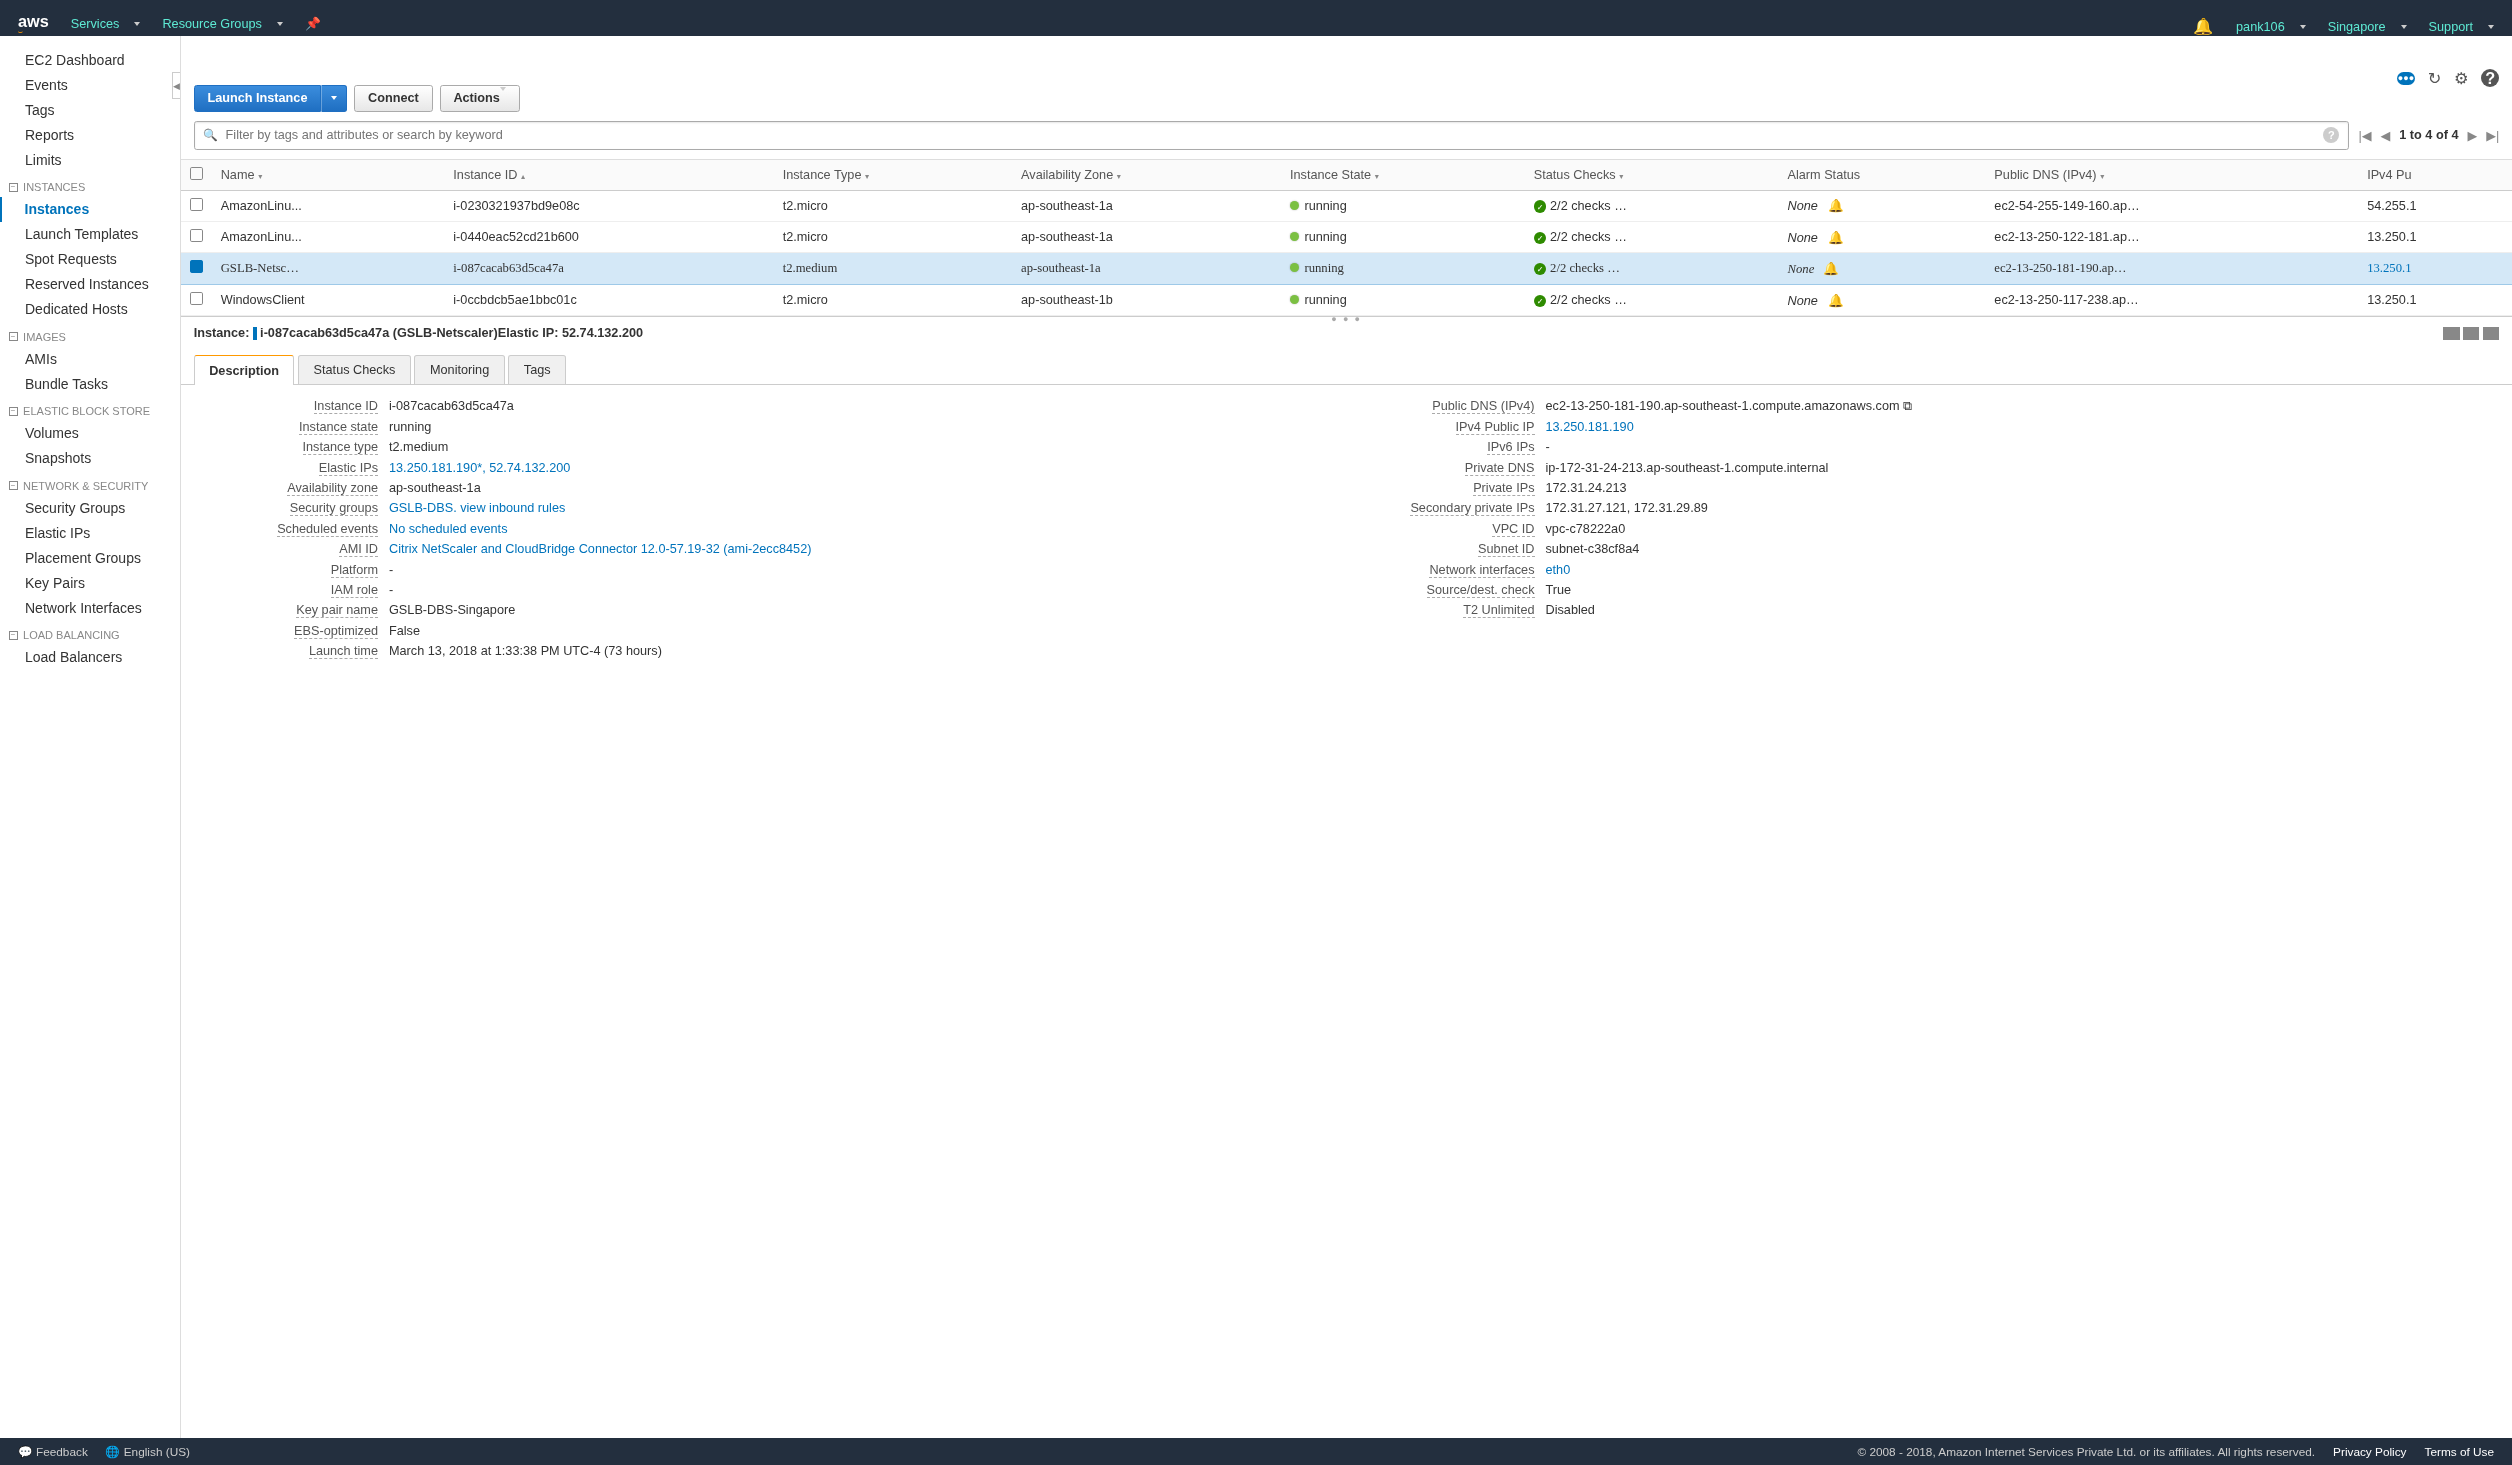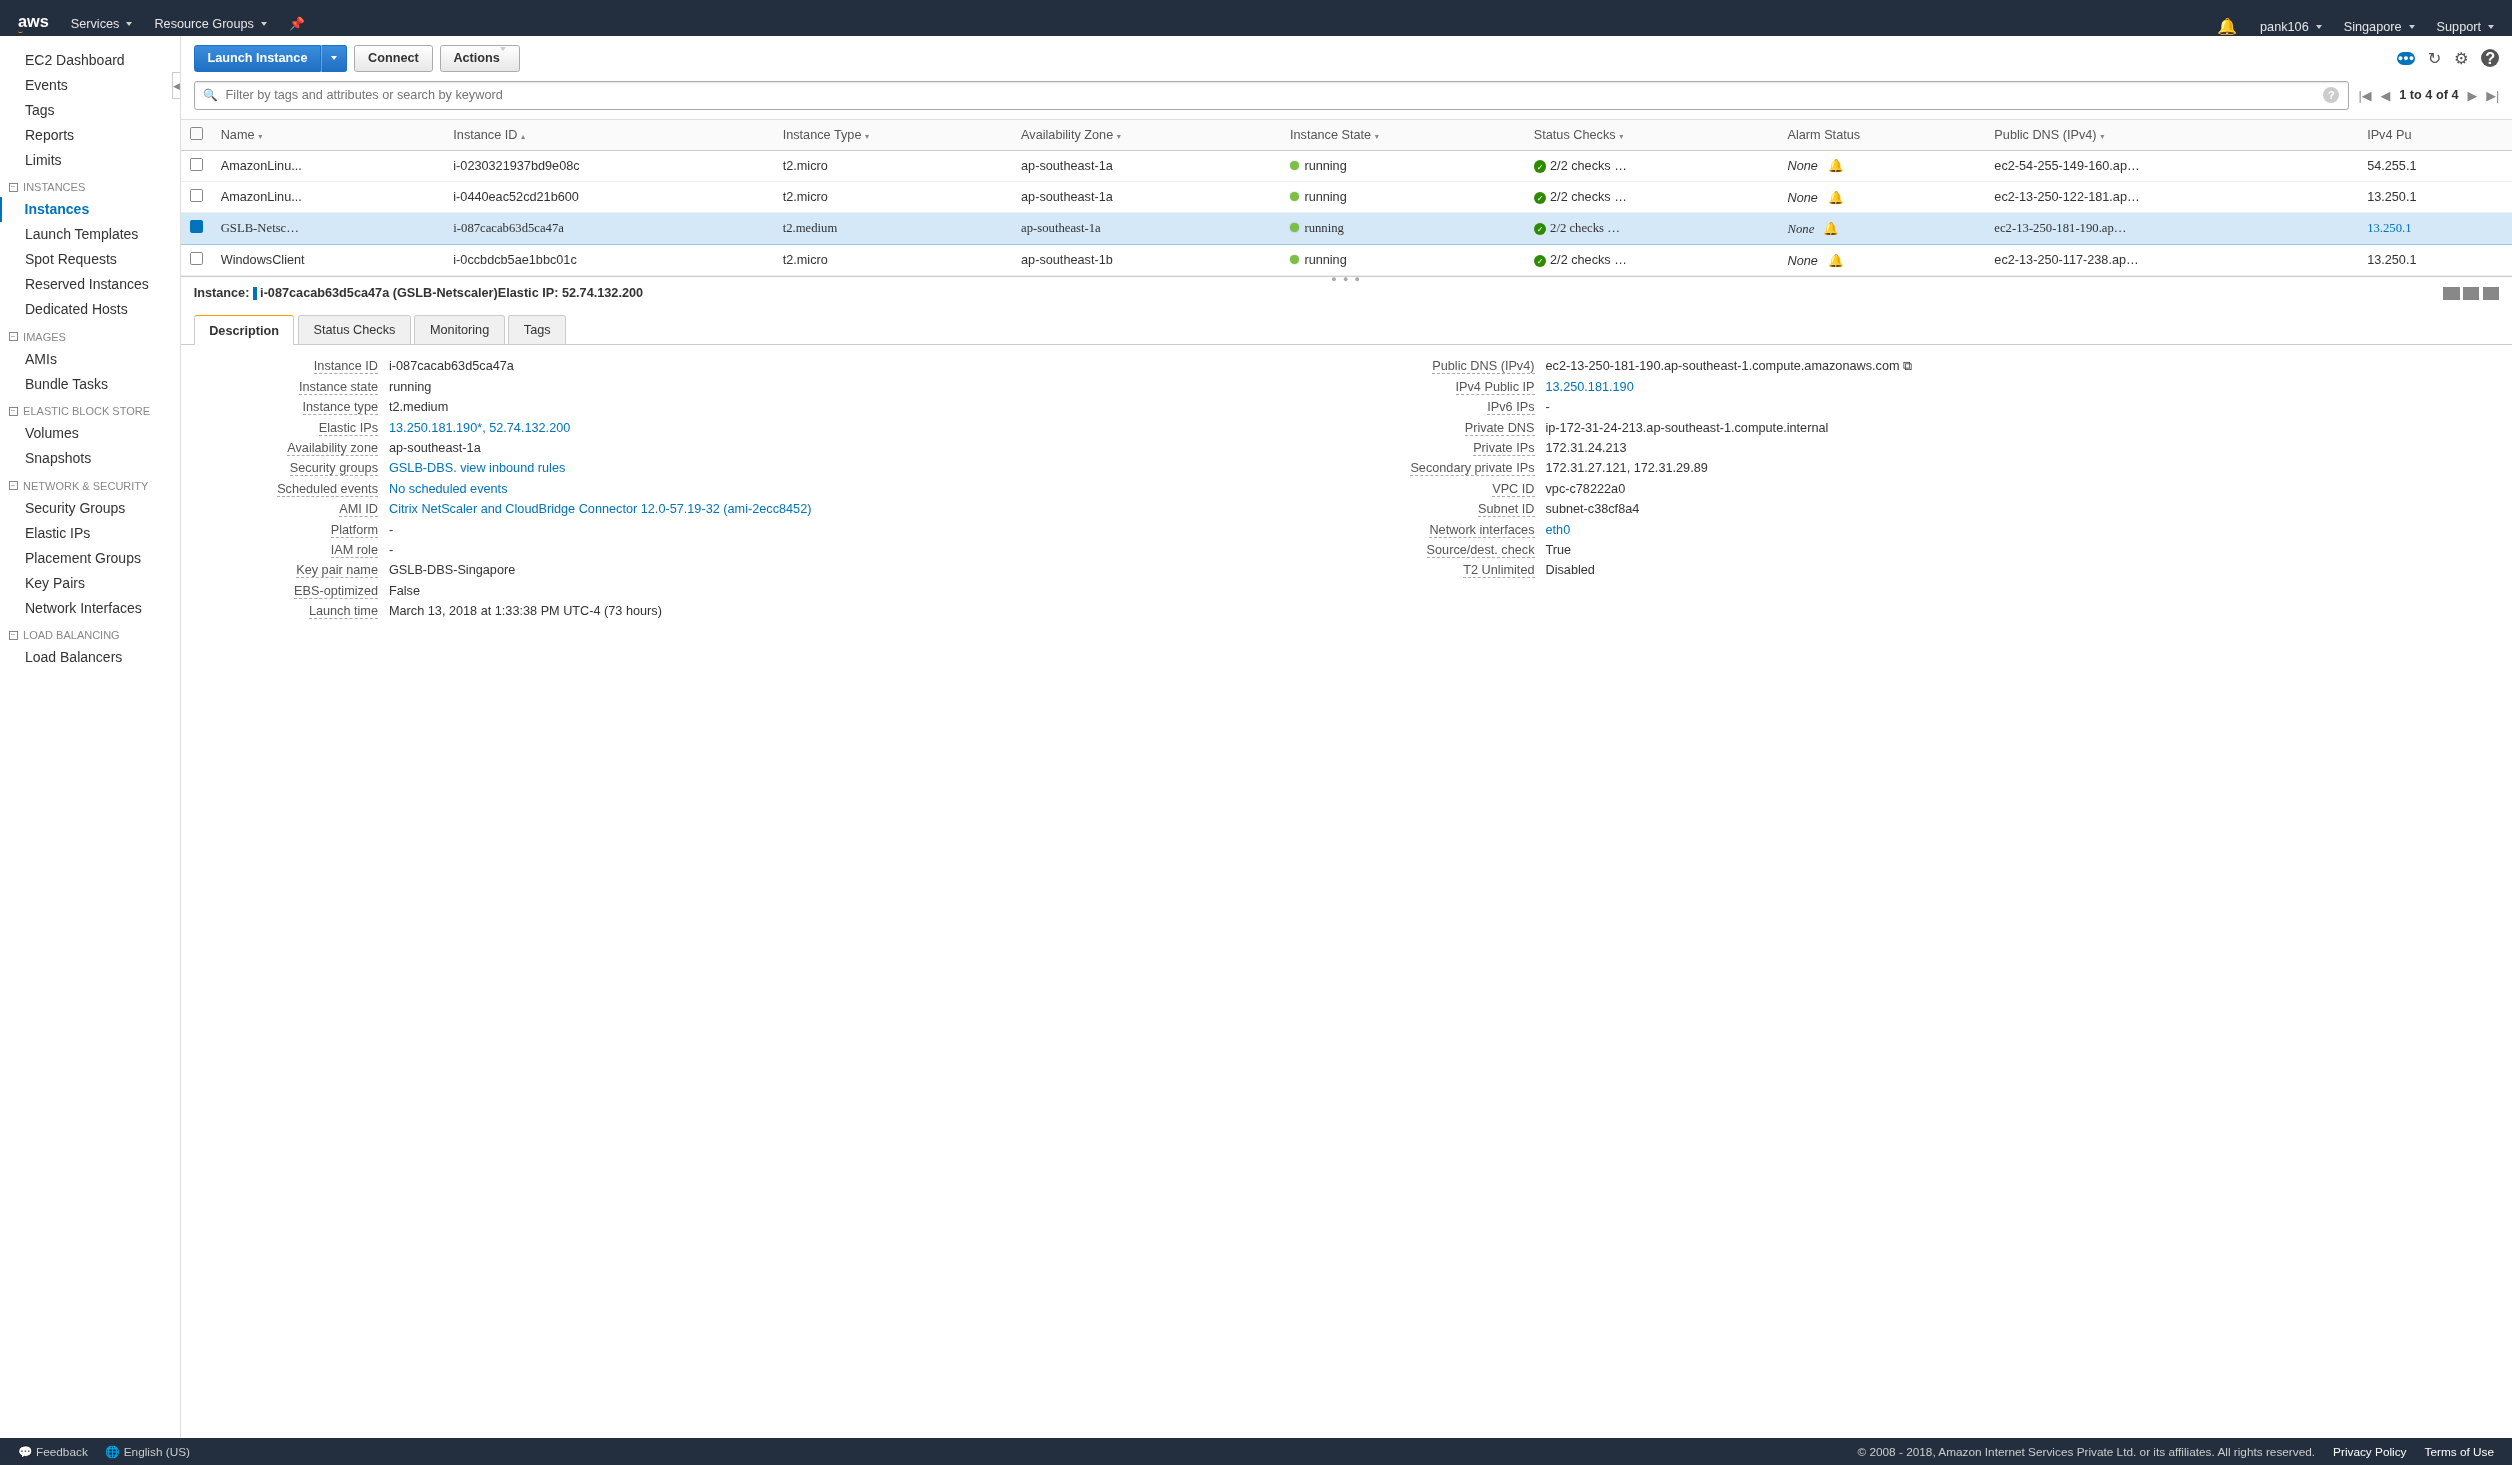--- a/index.html
+++ b/index.html
@@ -4,42 +4,42 @@
 <style>
 * { box-sizing: border-box; margin: 0; padding: 0; }
 body { font-family: "Helvetica Neue", Arial, sans-serif; font-size: 11.8px; color: #333; background: #fff; }
 
 
 .topnav { background: #232f3e; height: 36px; display: flex; align-items: flex-end; padding: 0 18px; color: #fff; justify-content: space-between; }
 .topnav-left { display: flex; align-items: center; gap: 22px; }
 .topnav-right { display: flex; align-items: center; gap: 22px; }
 .aws-logo { font-weight: bold; font-size: 16.3px; color: #fff; }
 .aws-logo .swoosh { color: #ff9900; display: block; font-size: 7.2px; margin-top: -3.6px; }
-.topnav-item { color: #e5e5e5; font-size: 12.7px; display: flex; align-items: center; gap: 7px; cursor: pointer; }
+.topnav-item { color: #5eead4; font-size: 12.7px; display: flex; align-items: center; gap: 15px; cursor: pointer; }
 .caret-down { width: 0; height: 0; border-left: 3.6px solid transparent; border-right: 3.6px solid transparent; border-top: 4.5px solid #ccc; }
 .pin-icon { font-size: 12.7px; }
 .bell-icon { font-size: 16.3px; }
 
 
 .main-wrap { display: flex; height: calc(100vh - 63px); }
 
 
 .sidebar { width: 181px; padding: 11px 0; border-right: 0.9px solid #ddd; position: relative; overflow-y: auto; }
 .sidebar-collapse { position: absolute; right: -0.9px; top: 36px; width: 9px; height: 27px; background: #fff; border: 0.9px solid #ccc; display: flex; align-items: center; justify-content: center; font-size: 9px; color: #888; cursor: pointer; }
 .side-item { padding: 4.5px 11px 4.5px 25px; font-size: 14px; color: #333; cursor: pointer; }
 .side-item.active { color: #0073bb; font-weight: bold; border-left: 2.7px solid #0073bb; padding-left: 22.6px; background: #fff; }
 .side-heading { padding: 9px 11px 3.6px 25px; font-size: 11px; color: #888; display: flex; align-items: center; gap: 5.4px; }
 .side-heading .box { width: 9px; height: 9px; border: 0.9px solid #888; display: inline-flex; align-items: center; justify-content: center; font-size: 8.1px; line-height: 1; margin-left: -16.3px; }
 
 
 .content { flex: 1; display: flex; flex-direction: column; overflow: hidden; }
 
 
 .toolbar { padding: 9px 12.7px; display: flex; align-items: center; justify-content: space-between; }
-.toolbar-left { display: flex; gap: 7.2px; }
+.toolbar-left { display: flex; gap: 7.2px; margin-top: 40px; }
 .btn { border: 0.9px solid #aaa; background: linear-gradient(#fff,#e7e7e7); padding: 5.4px 12.7px; border-radius: 2.7px; font-size: 12.7px; cursor: pointer; font-weight: bold; color: #333; }
 .btn-primary { background: linear-gradient(#3b8ddd,#1f6fc2); color: #fff; border: 0.9px solid #1f6fc2; display: flex; align-items: center; }
 .btn-split { display: flex; }
 .btn-split .btn-primary { border-radius: 2.7px 0 0 2.7px; }
 .btn-split .btn-dd { border-radius: 0 2.7px 2.7px 0; border-left: 0.9px solid rgba(255,255,255,0.3); padding: 5.4px 9px; }
 .toolbar-right { display: flex; gap: 12.7px; align-items: center; color: #555; }
 .tb-icon { font-size: 16.3px; cursor: pointer; }
 .tb-icon.blue { color: #0073bb; background: #0073bb; color: #fff; border-radius: 9px; width: 18px; height: 12.7px; display: inline-flex; align-items: center; justify-content: center; font-size: 9px; }
 
 

